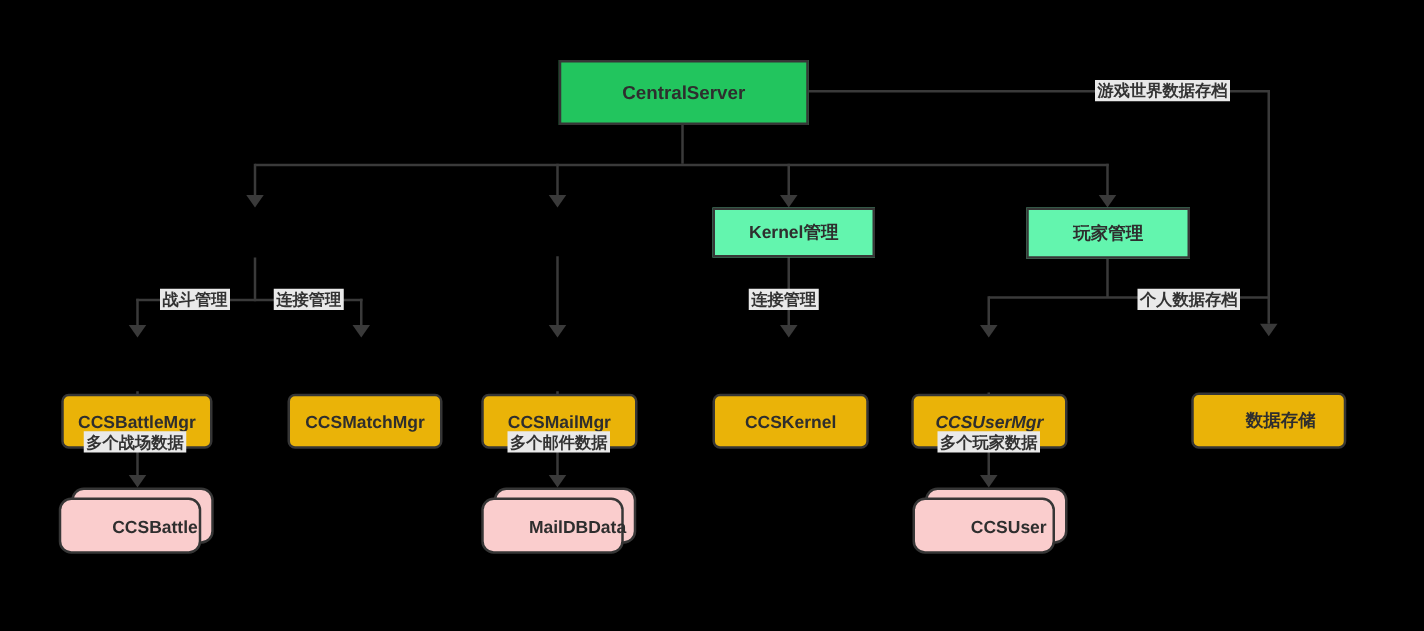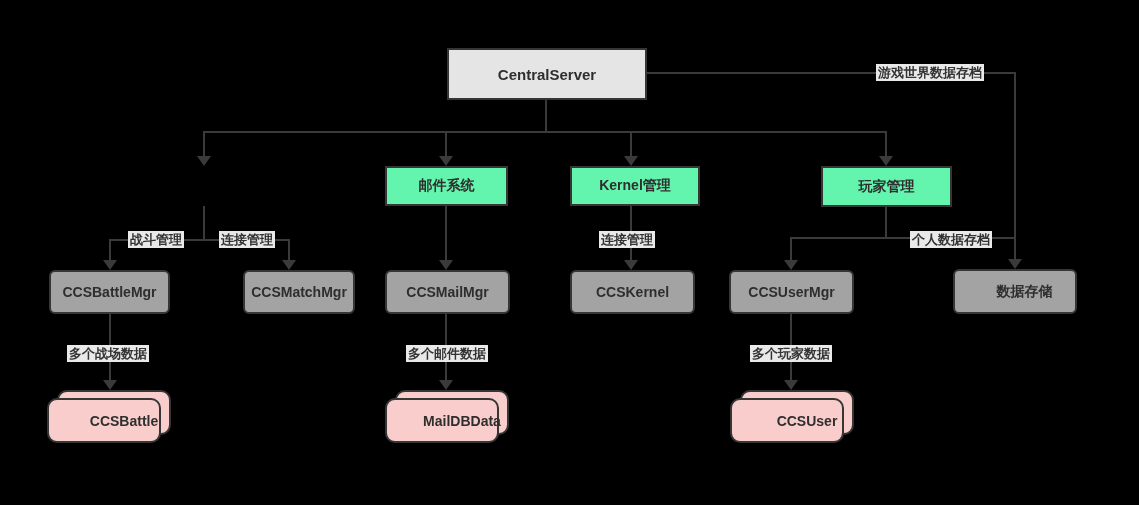--- a/index.html
+++ b/index.html
@@ -10,23 +10,23 @@
   
   .vline{position:absolute;width:2px;background:#3a3a3a;}
   .hline{position:absolute;height:2px;background:#3a3a3a;}
   .arrow-down{position:absolute;width:0;height:0;
     border-left:7px solid transparent;border-right:7px solid transparent;
     border-top:10px solid #3a3a3a;}
   
   .node{position:absolute;box-sizing:border-box;border:2px solid #363636;
     display:flex;align-items:center;justify-content:center;
     color:#2e2e2e;font-weight:bold;font-size:15px;text-align:center;}
-  .node-root{background:#e5e5e5;}
+  .node-root{background:#22c55e;}
   .node-green{background:#63f5ae;font-size:14px;}
-  .node-yellow{background:#a3a3a3;border-radius:6px;font-size:14px;}
+  .node-yellow{background:#eab308;border-radius:6px;font-size:14px;margin-top:45px;}
   .stack{position:absolute;}
   .stack .back,.stack .front{position:absolute;box-sizing:border-box;width:114px;height:45px;
     background:#facdcd;border:2px solid #363636;border-radius:10px;}
   .stack .front{display:flex;align-items:center;justify-content:center;
     color:#2e2e2e;font-weight:bold;font-size:14px;padding-left:40px;}
   
   .elabel{position:absolute;transform:translateX(-50%);white-space:nowrap;
     background:#e9e9e9;color:#333;font-weight:bold;font-size:13px;
     line-height:17px;padding:0 2px;}
 </style>
@@ -70,29 +70,28 @@
 
   <div class="vline" style="left:109px;top:313px;height:67px;"></div>
   <div class="arrow-down" style="left:103px;top:380px;"></div>
   <div class="vline" style="left:445px;top:313px;height:67px;"></div>
   <div class="arrow-down" style="left:439px;top:380px;"></div>
   <div class="vline" style="left:790px;top:314px;height:66px;"></div>
   <div class="arrow-down" style="left:784px;top:380px;"></div>
 
   <div class="node node-root" style="left:447px;top:48px;width:200px;height:52px;">CentralServer</div>
 
-  <div class="node node-green" style="left:385px;top:166px;width:123px;height:40px;">邮件系统</div>
   <div class="node node-green" style="left:570px;top:166px;width:130px;height:40px;">Kernel管理</div>
   <div class="node node-green" style="left:821px;top:166px;width:131px;height:41px;">玩家管理</div>
 
   <div class="node node-yellow" style="left:49px;top:270px;width:121px;height:44px;">CCSBattleMgr</div>
-  <div class="node node-yellow" style="left:243px;top:270px;width:112px;height:44px;">CCSMatchMgr</div>
+  <div class="node node-yellow" style="left:230px;top:270px;width:124px;height:44px;">CCSMatchMgr</div>
   <div class="node node-yellow" style="left:385px;top:270px;width:125px;height:44px;">CCSMailMgr</div>
   <div class="node node-yellow" style="left:570px;top:270px;width:125px;height:44px;">CCSKernel</div>
-  <div class="node node-yellow" style="left:729px;top:270px;width:125px;height:44px;">CCSUserMgr</div>
+  <div class="node node-yellow" style="left:729px;top:270px;width:125px;height:44px;font-style:italic;">CCSUserMgr</div>
   <div class="node node-yellow" style="left:953px;top:269px;width:124px;height:45px;padding-left:19px;">数据存储</div>
 
   <div class="stack">
     <div class="back" style="left:57px;top:390px;"></div>
     <div class="front" style="left:47px;top:398px;">CCSBattle</div>
   </div>
   <div class="stack">
     <div class="back" style="left:395px;top:390px;"></div>
     <div class="front" style="left:385px;top:398px;">MailDBData</div>
   </div>

